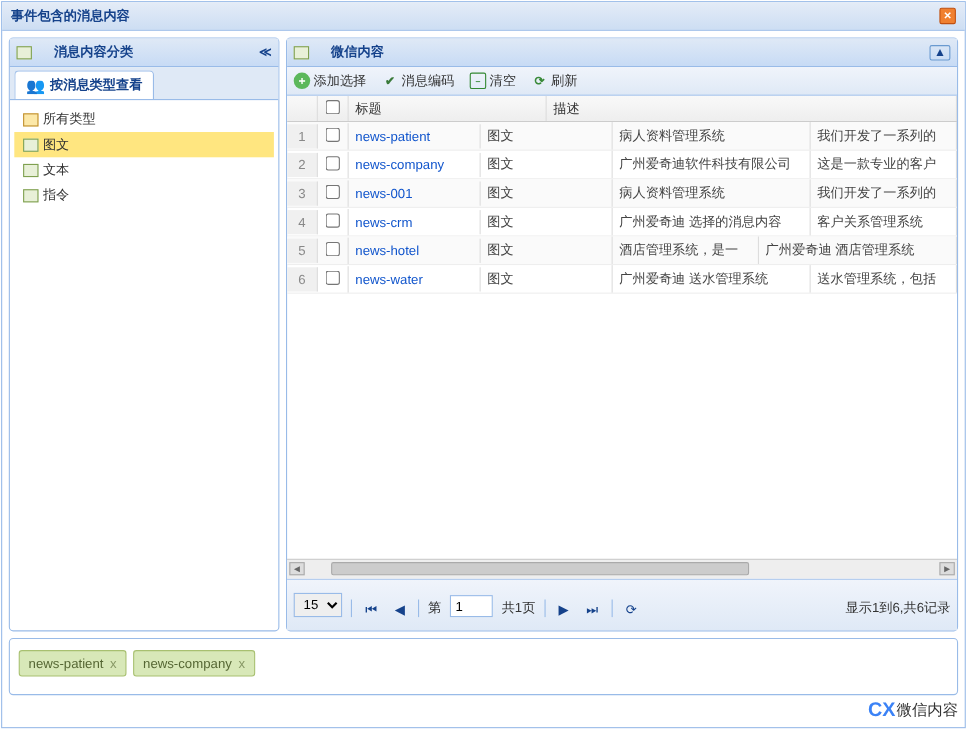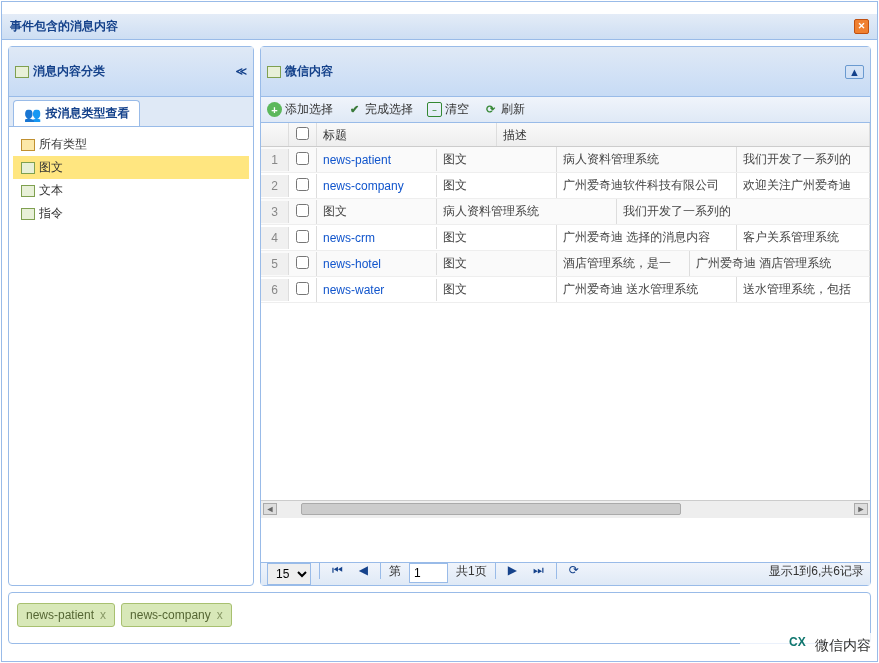--- a/index.html
+++ b/index.html
@@ -22,21 +22,20 @@
 }
 .window-title {
   background: linear-gradient(#e4ecf7, #cddef3);
   border-bottom: 1px solid #99bbe8;
   padding: 4px 8px;
   font-weight: bold;
   color: #15428b;
   display: flex;
   justify-content: space-between;
   align-items: center;
-  margin-top: 12px;
 }
 .close-btn {
   width: 15px; height: 15px;
   background: #f08030;
   border: 1px solid #c05010;
   border-radius: 2px;
   color: #fff;
   font-size: 9px;
   text-align: center;
   line-height: 13px;
@@ -51,26 +50,26 @@
 .panel {
   border: 1px solid #99bbe8;
   border-radius: 4px;
   background: #fff;
   display: flex;
   flex-direction: column;
 }
 .panel-header {
   background: linear-gradient(#dfe9f6, #c7dbf5);
   border-bottom: 1px solid #99bbe8;
-  padding: 16px 6px;
+  padding: 4px 6px;
   font-weight: bold;
   color: #15428b;
   display: flex;
   align-items: center;
-  gap: 4px;
+  gap: 20px;
 }
 .panel-header .collapse {
   margin-left: auto;
   color: #15428b;
   cursor: pointer;
   font-size: 11px;
 }
 .left-panel { width: 246px; }
 .right-panel { flex: 1; }
 .tab-strip {
@@ -196,25 +195,24 @@
   width: 14px; height: 12px;
   background: #ddd; border: 1px solid #aaa;
   text-align: center; font-size: 9px; line-height: 11px;
   color: #666;
 }
 .hscroll .arrow.l { left: 2px; }
 .hscroll .arrow.r { right: 2px; }
 .pager {
   background: linear-gradient(#f0f4fb, #dfe9f6);
   border-top: 1px solid #99bbe8;
-  padding: 0 6px;
-  display: flex;
-  align-items: flex-start;
+  padding: 12px 6px;
+  display: flex;
+  align-items: flex-end;
   gap: 8px;
-  margin-top: 44px;
 }
 .pager select, .pager input {
   border: 1px solid #99bbe8;
   padding: 2px 4px;
   font-size: 12px;
 }
 .pager .sep { width: 1px; height: 16px; background: #99bbe8; }
 .pager .pg-btn { color: #15428b; cursor: pointer; padding: 0 4px; }
 .pager .pg-info { margin-left: auto; color: #333; }
 .bottom-panel {
@@ -249,22 +247,22 @@
   right: 4px; bottom: 4px;
   display: flex; align-items: center; gap: 4px;
   font-size: 14px; color: #333;
   background: rgba(255,255,255,0.8);
   padding: 2px 4px;
 }
 .watermark .logo {
   width: 22px; height: 22px;
   display: inline-block;
   font-weight: bold;
-  color: #0f766e;
-  font-size: 12px;
+  color: #3b82f6;
+  font-size: 18px;
   margin-left: 45px;
 }
 </style>
 </head>
 <body>
 
 <div class="window">
   <div class="window-title">
     <span>事件包含的消息内容</span>
     <span class="close-btn">✕</span>
@@ -310,21 +308,21 @@
         <span>微信内容</span>
         <span class="collapse" style="border:1px solid #6a9ad0;border-radius:2px;padding:0 3px;">▲</span>
       </div>
       <div class="toolbar">
         <span class="tb-btn">
           <span class="tb-icon ic-add">+</span>
           <span>添加选择</span>
         </span>
         <span class="tb-btn">
           <span class="tb-icon ic-check">✔</span>
-          <span>完成选择</span>
+          <span>消息编码</span>
         </span>
         <span class="tb-btn">
           <span class="tb-icon ic-clear">–</span>
           <span>清空</span>
         </span>
         <span class="tb-btn">
           <span class="tb-icon ic-refresh">⟳</span>
           <span>刷新</span>
         </span>
       </div>
@@ -344,25 +342,26 @@
               <div class="gc gc-type">图文</div>
               <div class="gc gc-title">病人资料管理系统</div>
               <div class="gc gc-desc">我们开发了一系列的</div>
             </div>
             <div class="grid-row">
               <div class="gc gc-num">2</div>
               <div class="gc gc-cb"><input type="checkbox" style=""></div>
               <div class="gc gc-code">news-company</div>
               <div class="gc gc-type">图文</div>
               <div class="gc gc-title">广州爱奇迪软件科技有限公司</div>
-              <div class="gc gc-desc">欢迎关注广州爱奇迪</div>
+              <div class="gc gc-desc">这是一款专业的客户</div>
             </div>
             <div class="grid-row">
               <div class="gc gc-num">3</div>
               <div class="gc gc-cb"><input type="checkbox" style=""></div>
+              <div class="gc gc-code">news-001</div>
               <div class="gc gc-type">图文</div>
               <div class="gc gc-title">病人资料管理系统</div>
               <div class="gc gc-desc">我们开发了一系列的</div>
             </div>
             <div class="grid-row">
               <div class="gc gc-num">4</div>
               <div class="gc gc-cb"><input type="checkbox" style=""></div>
               <div class="gc gc-code">news-crm</div>
               <div class="gc gc-type">图文</div>
               <div class="gc gc-title">广州爱奇迪 选择的消息内容</div>

